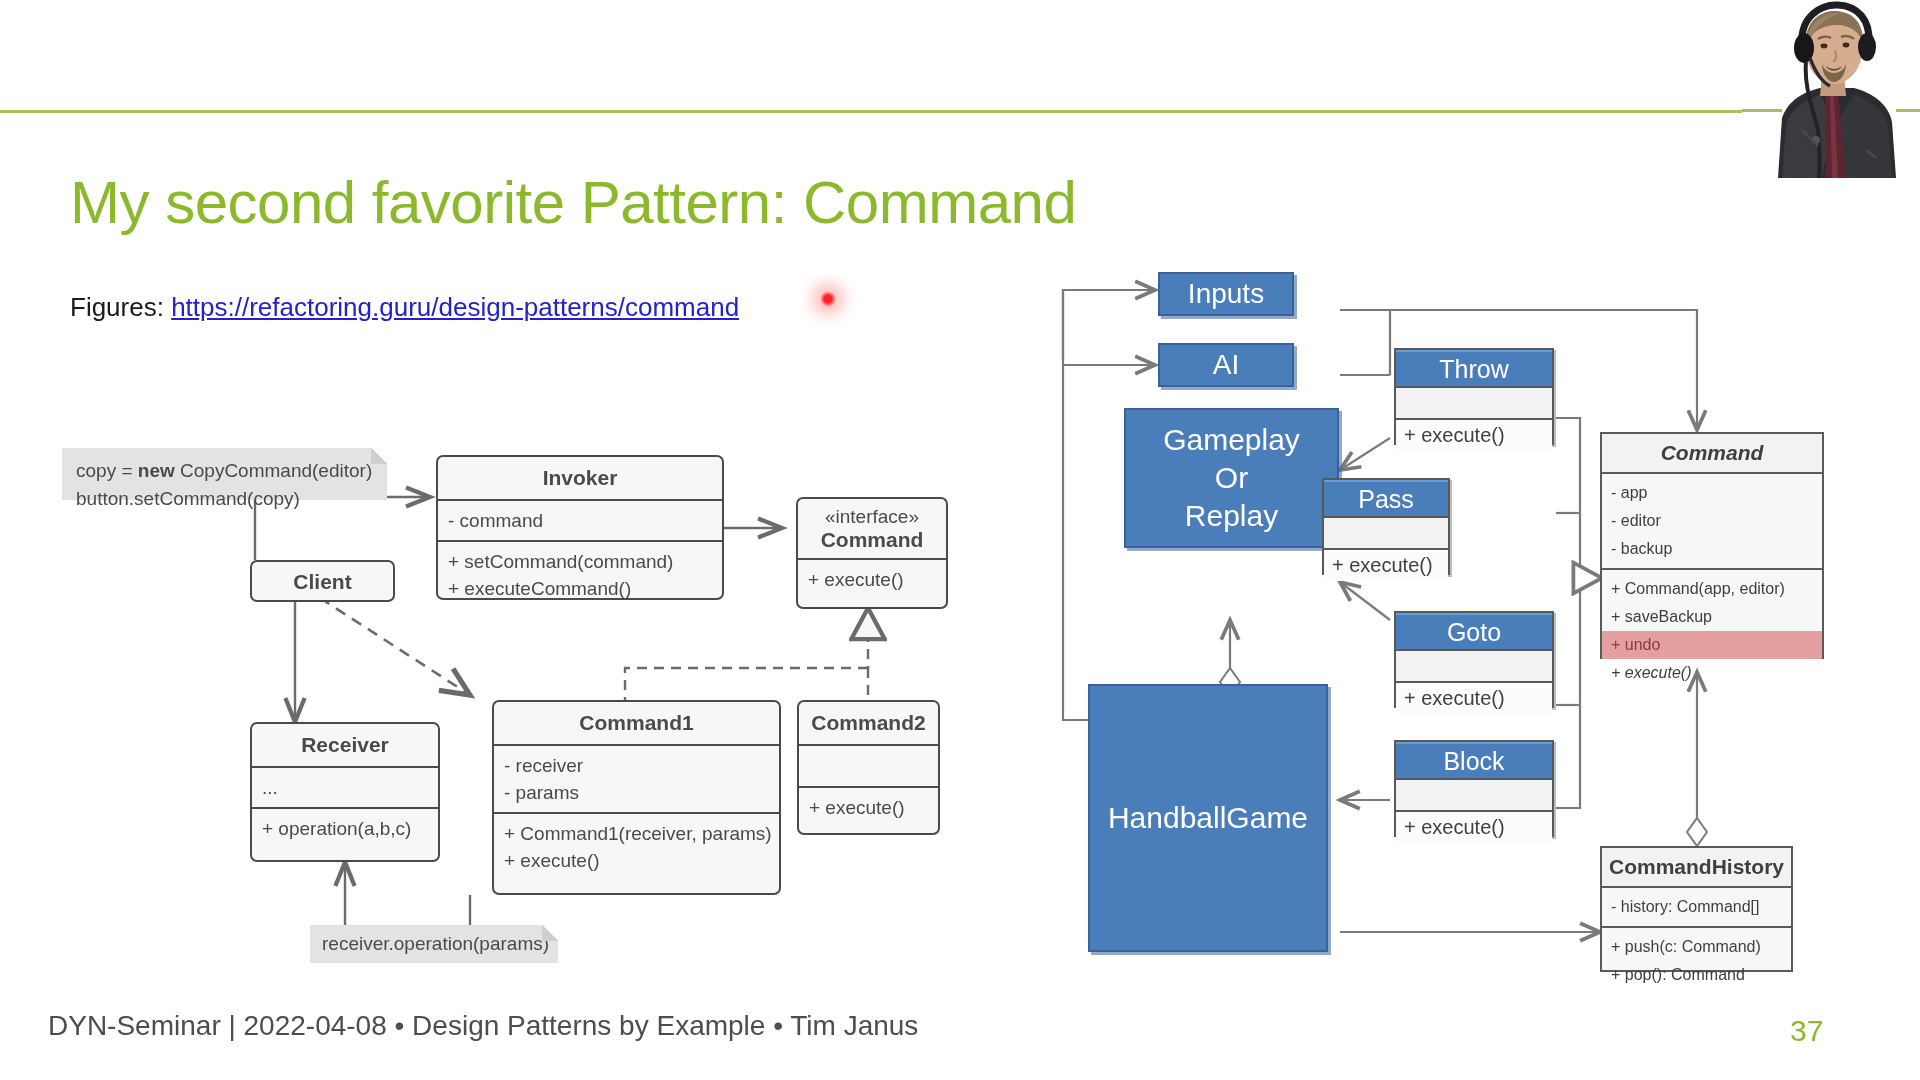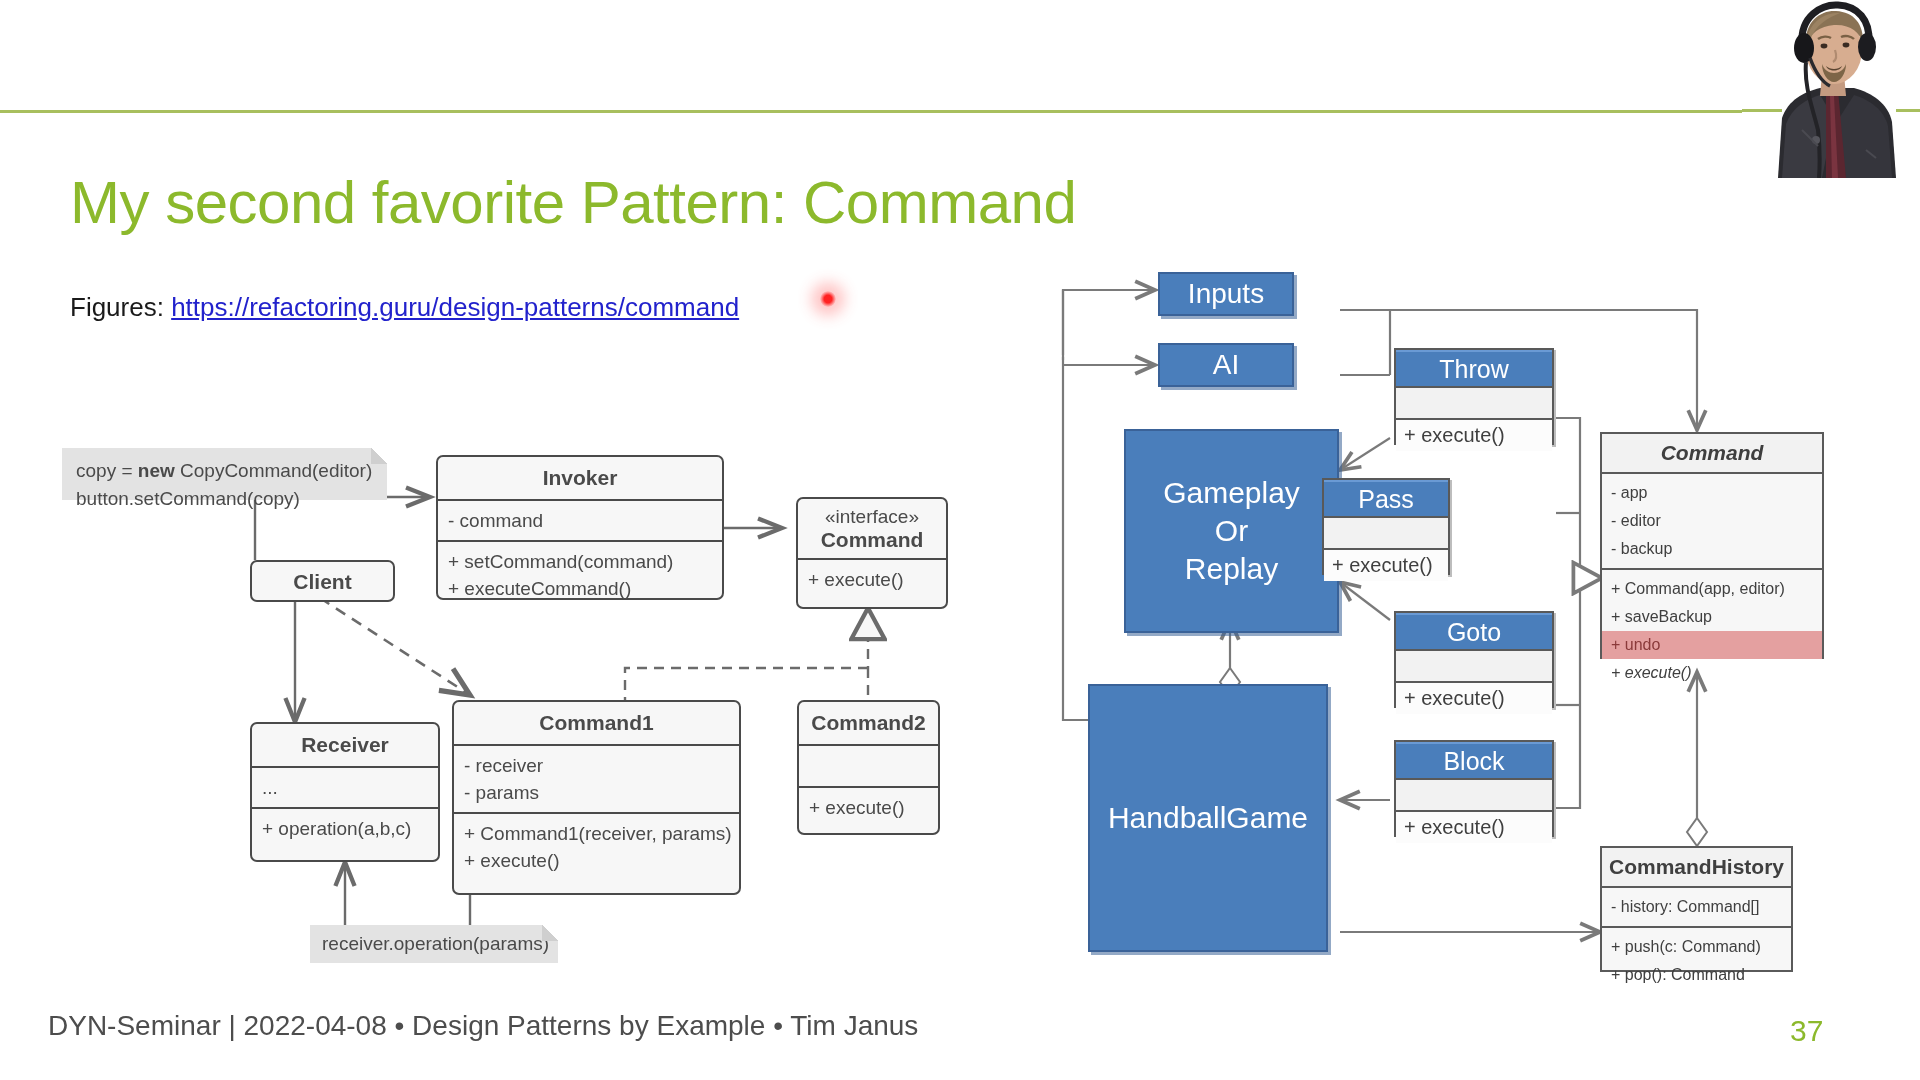--- a/index.html
+++ b/index.html
@@ -180,21 +180,21 @@
   <div class="uml" style="left:250px;top:722px;width:190px;height:140px;">
     <div class="sec name">Receiver</div>
     <div class="sec">
       <div class="row">...</div>
     </div>
     <div class="sec">
       <div class="row">+ operation(a,b,c)</div>
     </div>
   </div>
 
-  <div class="uml" style="left:452px;top:700px;width:289px;height:195px;">
+  <div class="uml" style="left:492px;top:700px;width:289px;height:195px;">
     <div class="sec name">Command1</div>
     <div class="sec">
       <div class="row">- receiver</div>
       <div class="row">- params</div>
     </div>
     <div class="sec">
       <div class="row">+ Command1(receiver, params)</div>
       <div class="row">+ execute()</div>
     </div>
   </div>
@@ -252,21 +252,21 @@
 
     <path d="M1340,932 L1600,932" stroke="#7a7a7a" stroke-width="2.2" fill="none" marker-end="url(#rArr)"></path>
 
     <path d="M1230,720 L1230,620" stroke="#7a7a7a" stroke-width="2.2" fill="none" marker-end="url(#rArr)"></path>
     <polygon points="1230,668 1240,682 1230,696 1220,682" fill="#ffffff" stroke="#7a7a7a" stroke-width="2"></polygon>
   </svg>
 
   <div class="blue sm" style="left:1158px;top:272px;width:136px;height:44px;">Inputs</div>
   <div class="blue sm" style="left:1158px;top:343px;width:136px;height:44px;">AI</div>
 
-  <div class="blue big" style="left:1124px;top:429px;width:215px;height:204px;flex-direction:column;">
+  <div class="blue big" style="left:1124px;top:408px;width:215px;height:140px;flex-direction:column;">
     <div>Gameplay</div>
     <div>Or</div>
     <div>Replay</div>
   </div>
 
   <div class="blue big" style="left:1088px;top:684px;width:240px;height:268px;flex-direction:row;">
     <div>Handball</div>
     <div>Game</div>
   </div>
 

